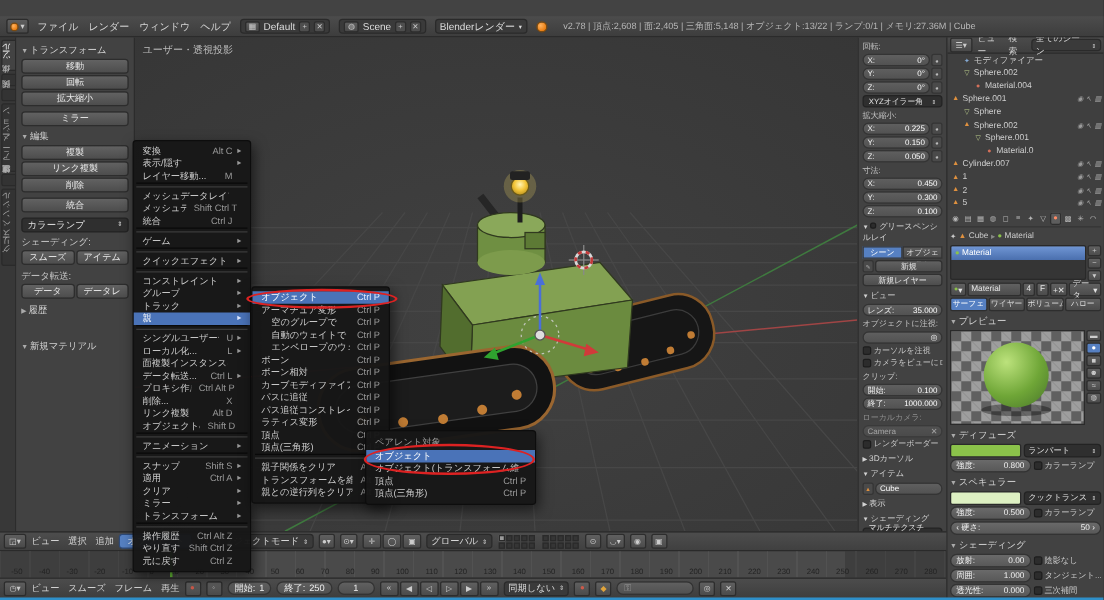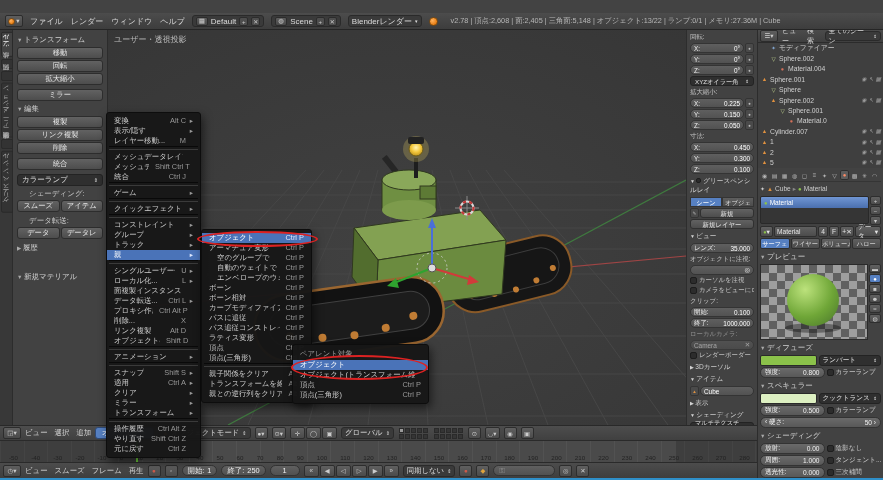--- a/index.html
+++ b/index.html
@@ -23,21 +23,21 @@
 
 #toolshelf{left:13px;top:30px;width:95px;height:395px;background:#424242;border-right:1px solid #2c2c2c;padding:2px 4px;font-size:7.5px;overflow:hidden}
 .hdr{color:#d2d2d2;margin:3px 0 2px;font-size:7.5px}
 .hdr.open::before{content:"▼ ";font-size:5.5px;color:#aaa}
 .hdr.closed::before{content:"▶ ";font-size:5.5px;color:#aaa}
 .tbtn{display:block;width:100%;height:12px;line-height:10px;text-align:center;background:linear-gradient(#626262,#4d4d4d);border:1px solid #2d2d2d;border-radius:3px;color:#e8e8e8;margin-bottom:1px;font-size:7.3px}
 .gap{height:3px}
 .dddark{background:#2f2f2f;border:1px solid #232323;border-radius:3px;height:12px;line-height:10px;padding:0 4px;color:#e0e0e0;display:flex;justify-content:space-between;align-items:center}
 .btnrow{display:flex;gap:1px}
 .btnrow .tbtn{flex:1}
-.slbl{color:#c6c6c6;margin:3px 12px 1px}
+.slbl{color:#c6c6c6;margin:3px 0 1px}
 
 #viewport{left:108px;top:30px;width:578px;height:395px;background:#3a3a3a;overflow:hidden}
 #vplabel{left:114px;top:34px;color:#bdbdbd;font-size:8px;z-index:5}
 
 .menu{position:absolute;background:rgba(23,23,23,.97);border:1px solid #0d0d0d;border-radius:3px;padding:3px 0;box-shadow:2px 4px 10px rgba(0,0,0,.55);font-size:7.4px;z-index:30}
 .mi{height:10px;line-height:10px;display:flex;align-items:flex-end;padding:0 7px;color:#cdcdcd;position:relative;white-space:nowrap}
 .mi .lbl{flex:0 1 auto;overflow:hidden}
 .mi .sc{margin-left:auto;color:#999;padding-left:6px}
 .mi .ar{width:7px;text-align:right;color:#999;opacity:0;font-size:6.5px}
 .mi.sub .ar{opacity:1}

